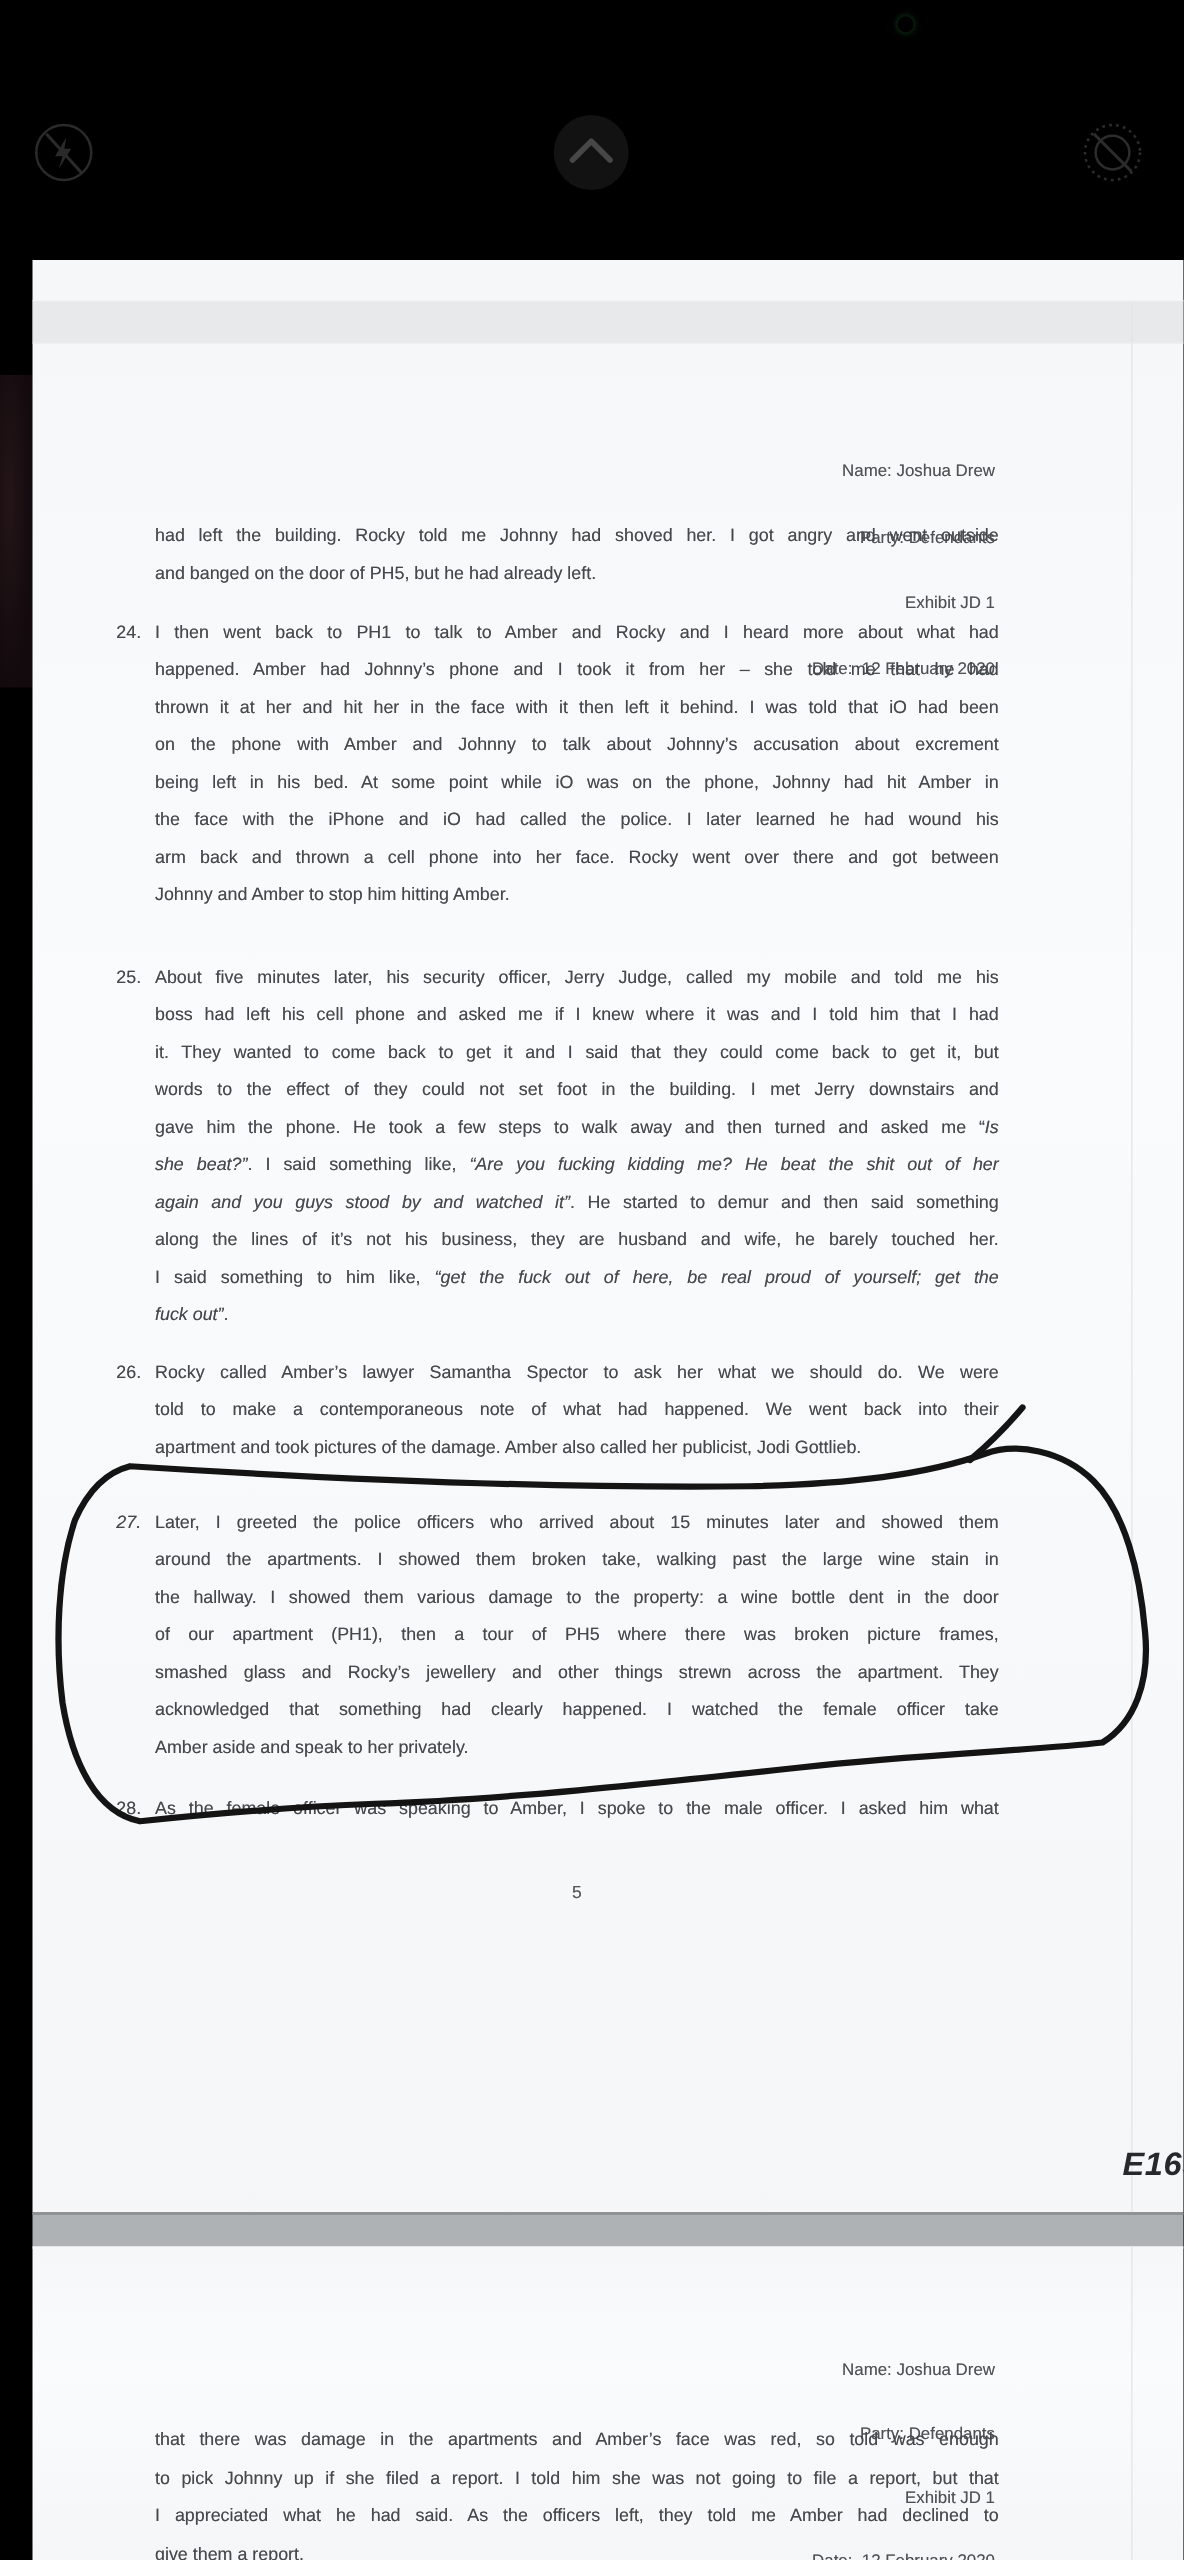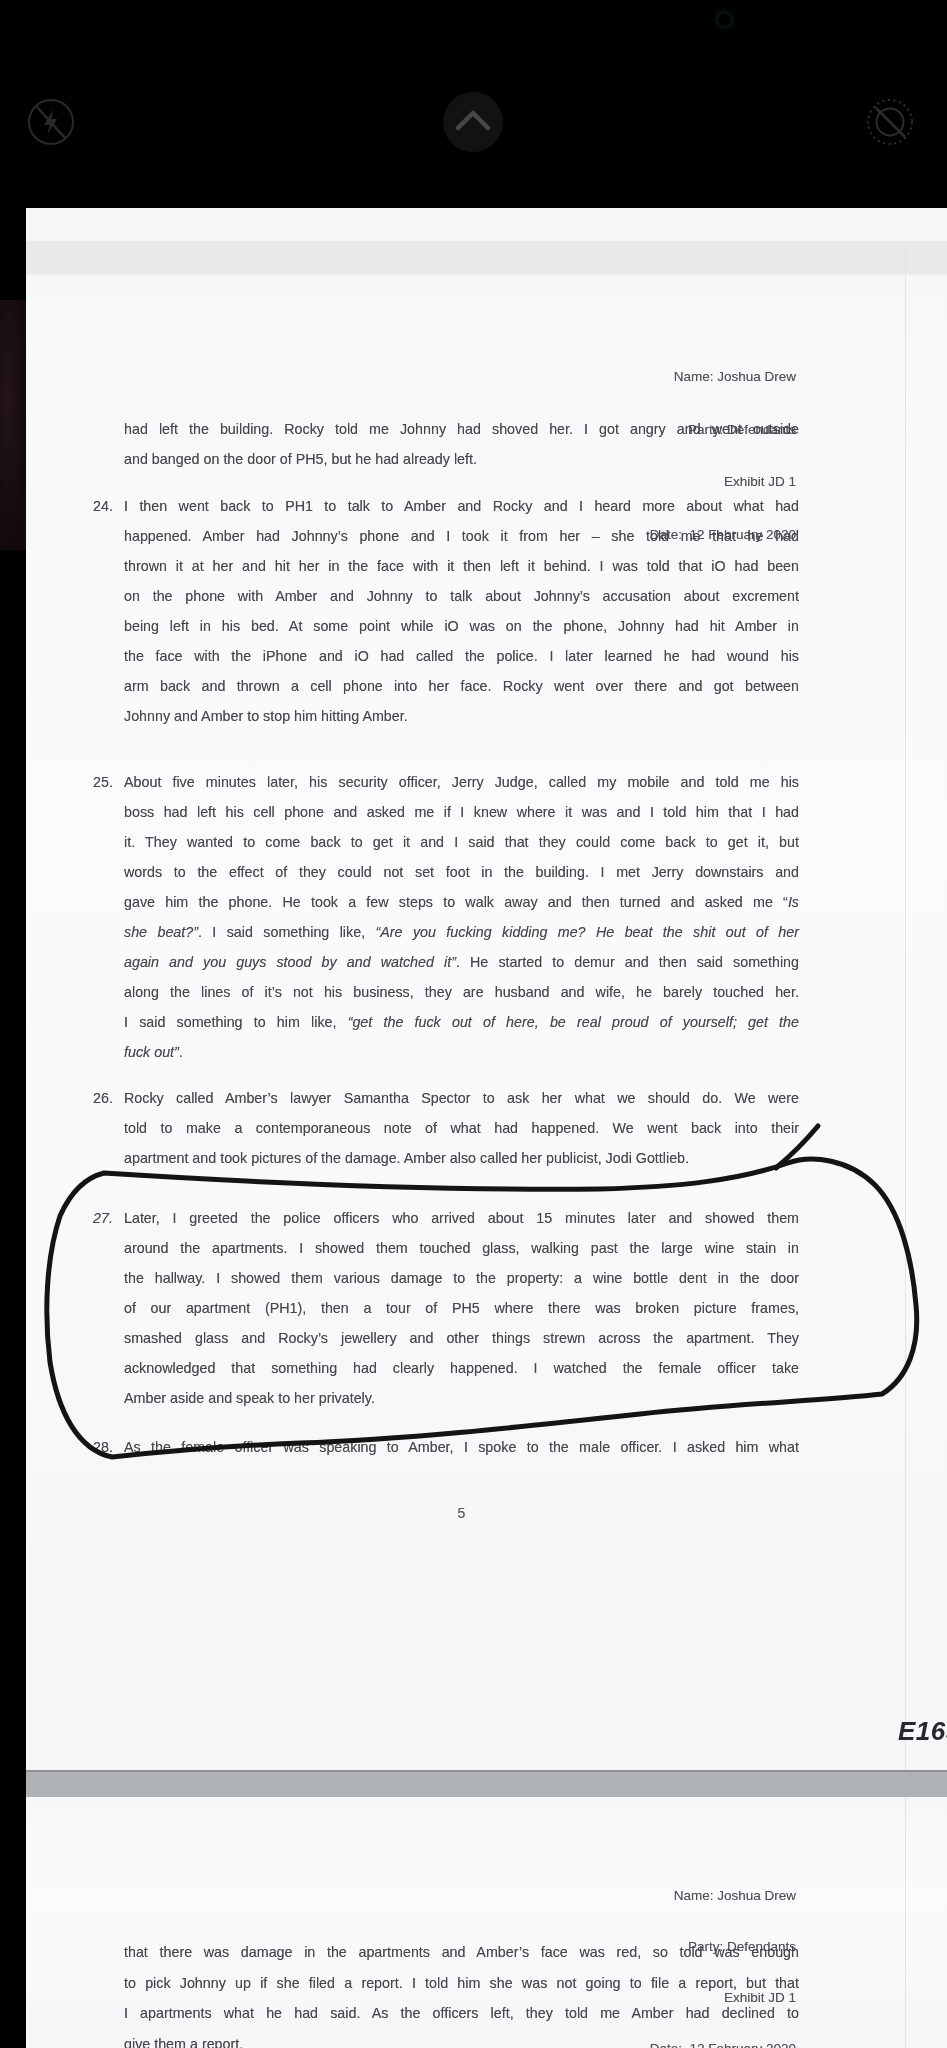--- a/index.html
+++ b/index.html
@@ -115,21 +115,21 @@
         </div>
         <div class="para" style="top: 875px;">
           <span class="pnum" style="line-height: 30px;">26.</span>
           <div class="line" style="height: 30px; line-height: 30px;">Rocky called Amber’s lawyer Samantha Spector to ask her what we should do. We were</div>
           <div class="line" style="height: 30px; line-height: 30px;">told to make a contemporaneous note of what had happened. We went back into their</div>
           <div class="line last" style="height: 30px; line-height: 30px;">apartment and took pictures of the damage. Amber also called her publicist, Jodi Gottlieb.</div>
         </div>
         <div class="para" style="top: 995px;">
           <span class="pnum" style="line-height: 30px; font-style: italic;">27.</span>
           <div class="line" style="height: 30px; line-height: 30px;">Later, I greeted the police officers who arrived about 15 minutes later and showed them</div>
-          <div class="line" style="height: 30px; line-height: 30px;">around the apartments. I showed them touched glass, walking past the large wine stain in</div>
+          <div class="line" style="height: 30px; line-height: 30px;">around the apartments. I showed them broken take, walking past the large wine stain in</div>
           <div class="line" style="height: 30px; line-height: 30px;">the hallway. I showed them various damage to the property: a wine bottle dent in the door</div>
           <div class="line" style="height: 30px; line-height: 30px;">of our apartment (PH1), then a tour of PH5 where there was broken picture frames,</div>
           <div class="line" style="height: 30px; line-height: 30px;">smashed glass and Rocky’s jewellery and other things strewn across the apartment. They</div>
           <div class="line" style="height: 30px; line-height: 30px;">acknowledged that something had clearly happened. I watched the female officer take</div>
           <div class="line last" style="height: 30px; line-height: 30px;">Amber aside and speak to her privately.</div>
         </div>
         <div class="para" style="top: 1224px;">
           <span class="pnum" style="line-height: 30px;">28.</span>
           <div class="line" style="height: 30px; line-height: 30px;">As the female officer was speaking to Amber, I spoke to the male officer. I asked him what</div>
         </div>
@@ -148,21 +148,21 @@
       <div>Name: Joshua Drew</div>
       <div>Party: Defendants</div>
       <div>Exhibit JD 1</div>
       <div>Date:  12 February 2020</div>
     </div>
 
     <div id="body2">
         <div class="para" style="top: 140px;">
           <div class="line" style="height: 30.5px; line-height: 30.5px;">that there was damage in the apartments and Amber’s face was red, so told was enough</div>
           <div class="line" style="height: 30.5px; line-height: 30.5px;">to pick Johnny up if she filed a report. I told him she was not going to file a report, but that</div>
-          <div class="line" style="height: 30.5px; line-height: 30.5px;">I apartments what he had said. As the officers left, they told me Amber had declined to</div>
+          <div class="line" style="height: 30.5px; line-height: 30.5px;">I appreciated what he had said. As the officers left, they told me Amber had declined to</div>
           <div class="line last" style="height: 30.5px; line-height: 30.5px;">give them a report.</div>
         </div>
       </div>
   </div>
 
   <svg class="annot" width="947" height="2048" viewBox="0 0 947 2048">
     <path d="M 104,1173
              C 230,1181 420,1191 600,1189
              C 680,1187 740,1180 788,1163
              C 812,1154 850,1160 875,1185

